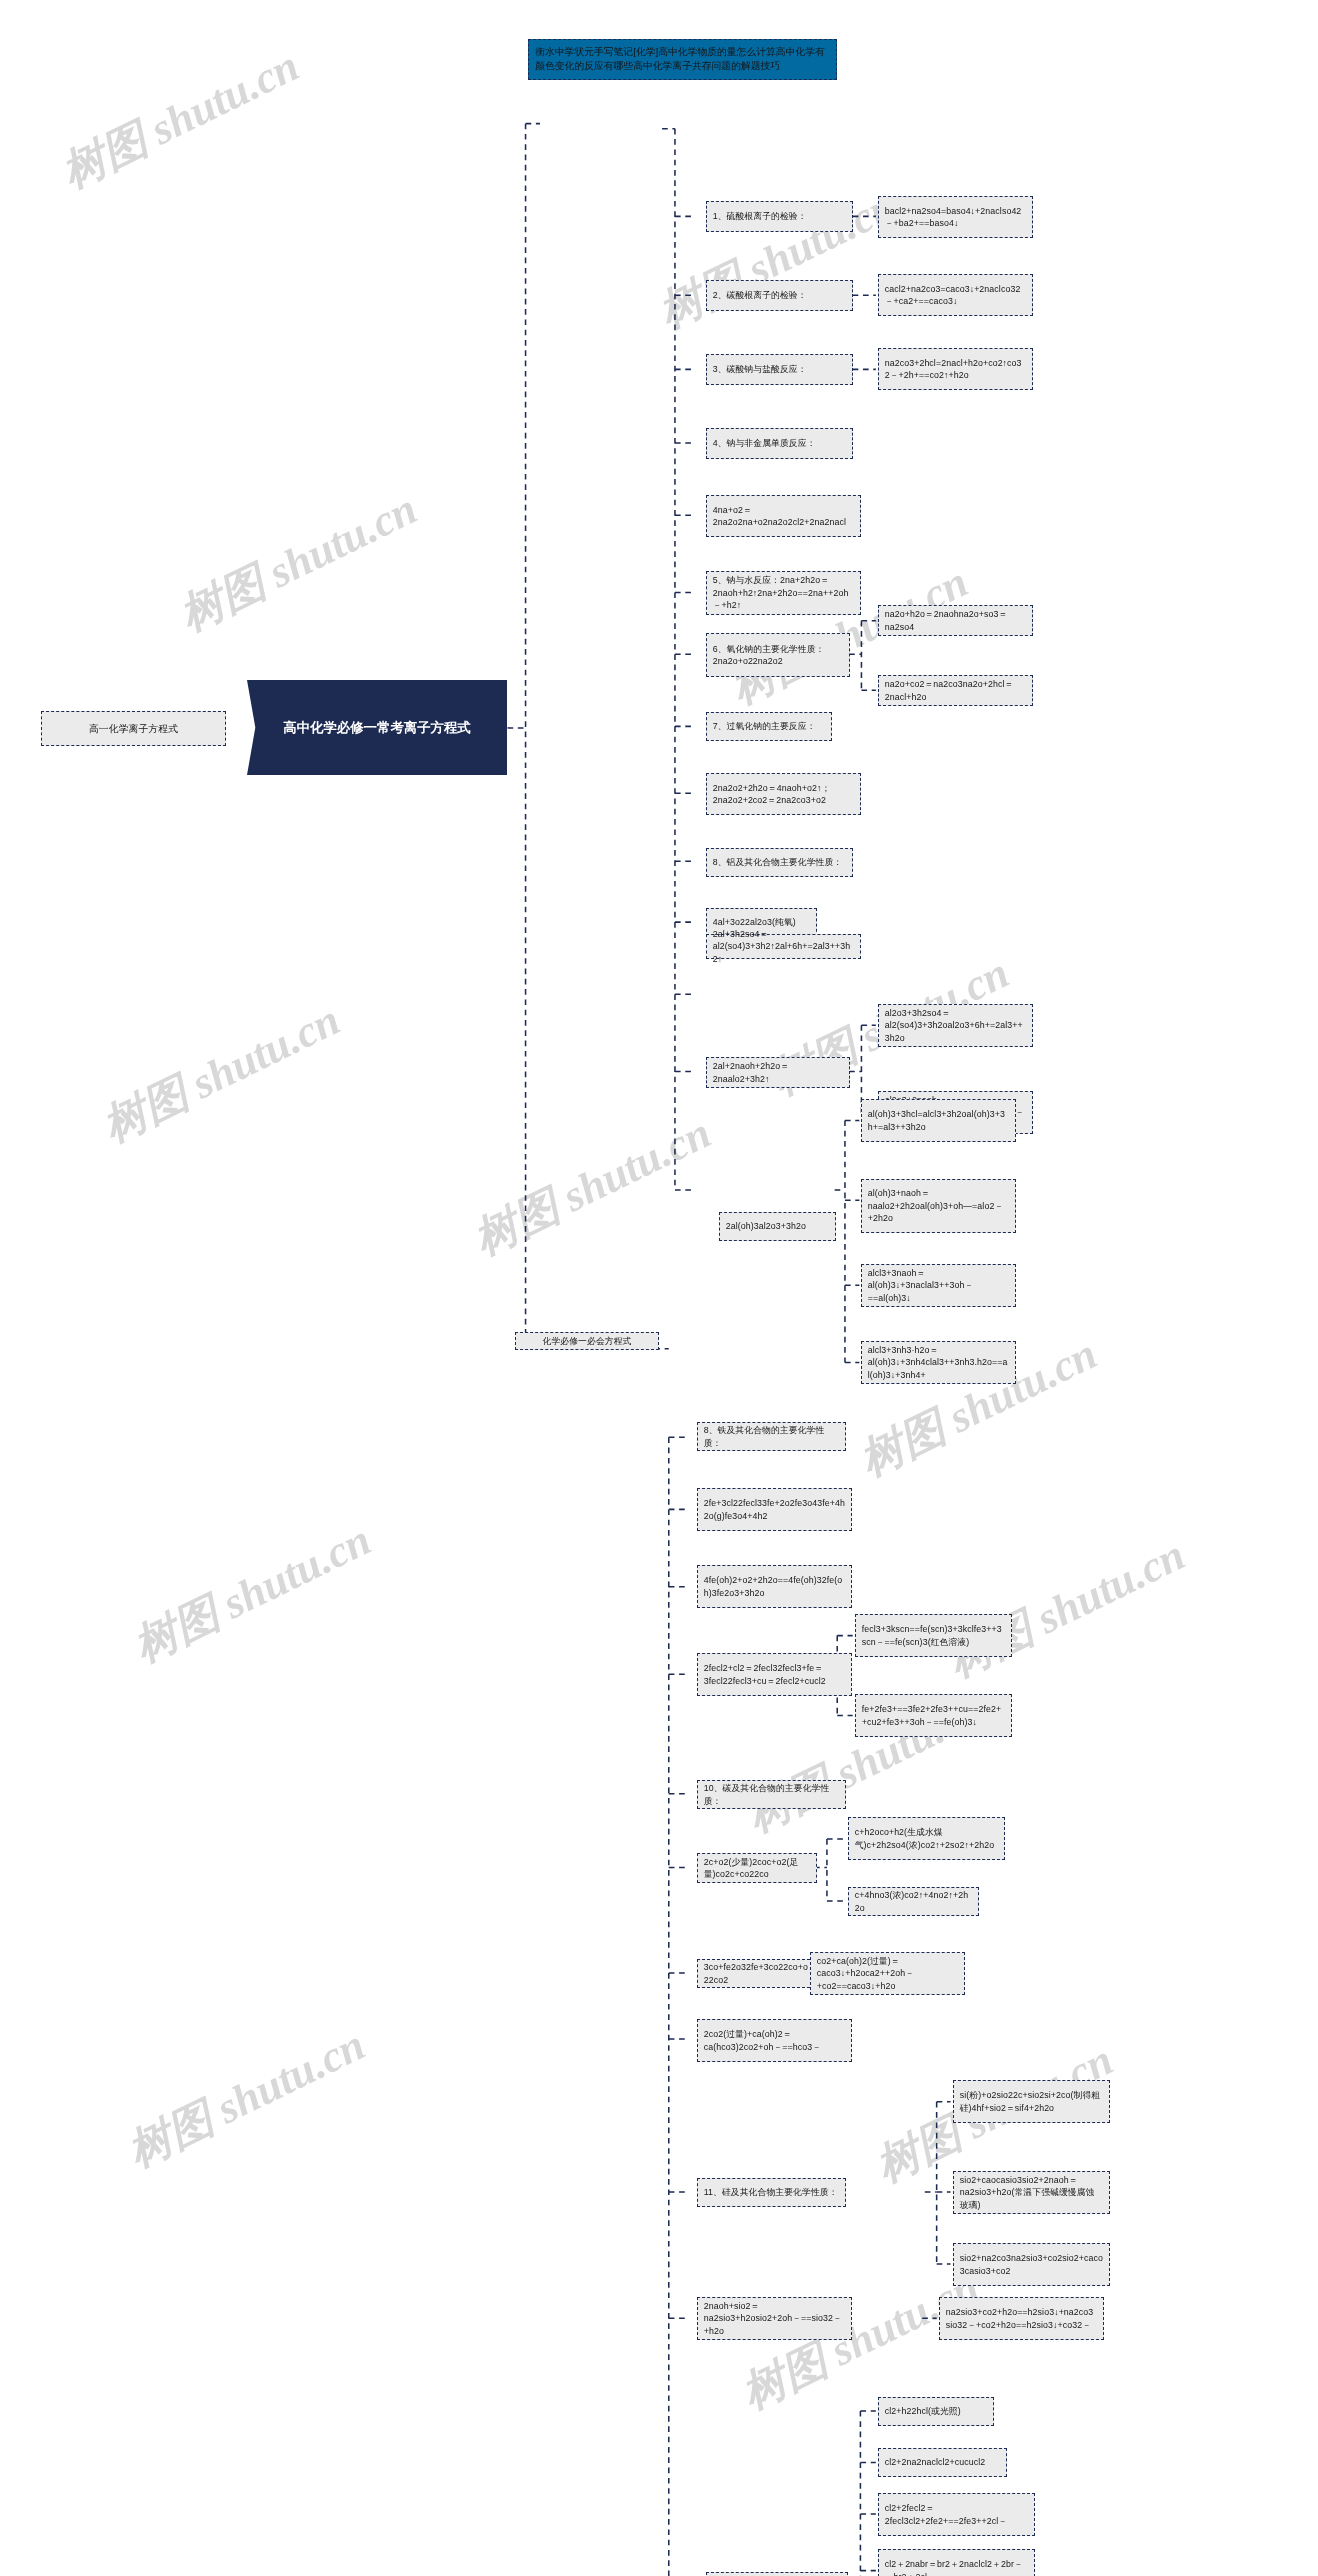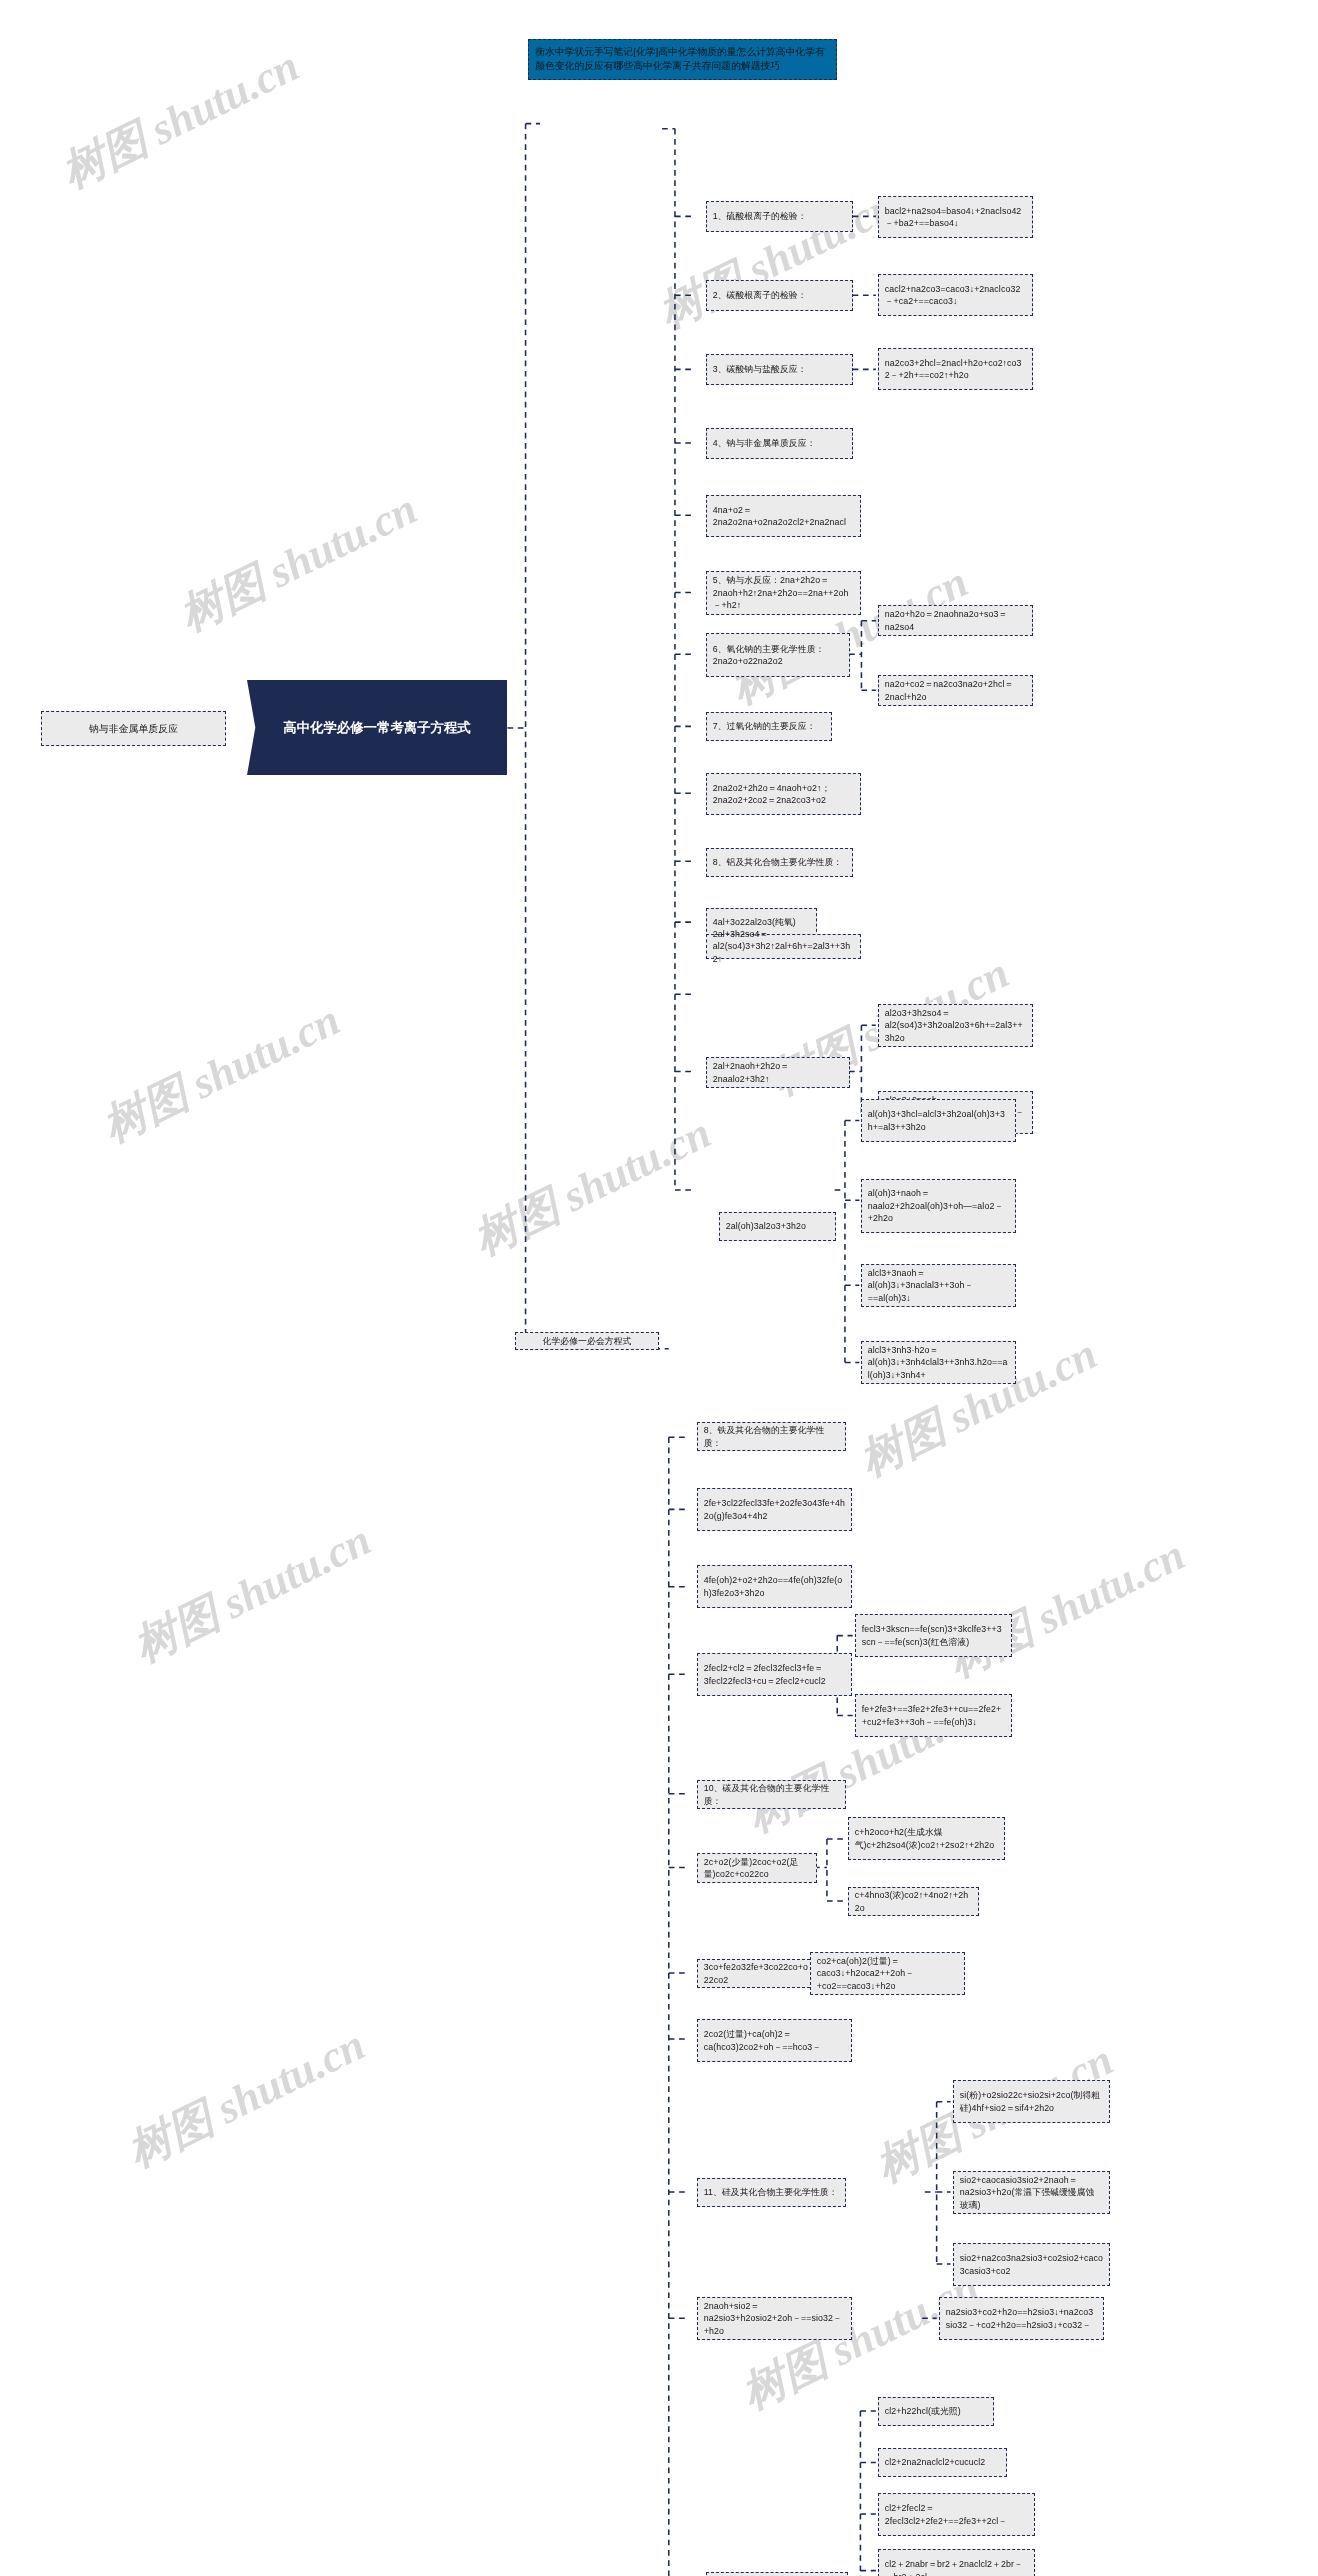--- a/index.html
+++ b/index.html
@@ -202,21 +202,21 @@
   </g>
 </svg>
 
 <div id="canvas">
 
   <div class="headnode" style="left:528px; top:39px; width:309px;">
     <span>衡水中学状元手写笔记[化学]高中化学物质的量怎么计算高中化学有颜色变化的反应有哪些高中化学离子共存问题的解题技巧</span>
   </div>
 
   <div class="node" style="left:41px; top:711px; width:185px; height:35px; justify-content:center; font-size:9.8px;">
-    <span>钠与非金属单质反应</span>
+    <span>高一化学离子方程式</span>
   </div>
 
   <div class="root" style="left:247px; top:680px; width:260px; height:95px;">
     <span>高中化学必修一常考离子方程式</span>
   </div>
 
   <div class="node" style="left:515px; top:1332px; width:144px; height:18px; justify-content:center;">
     <span>化学必修一必会方程式</span>
   </div>
 

